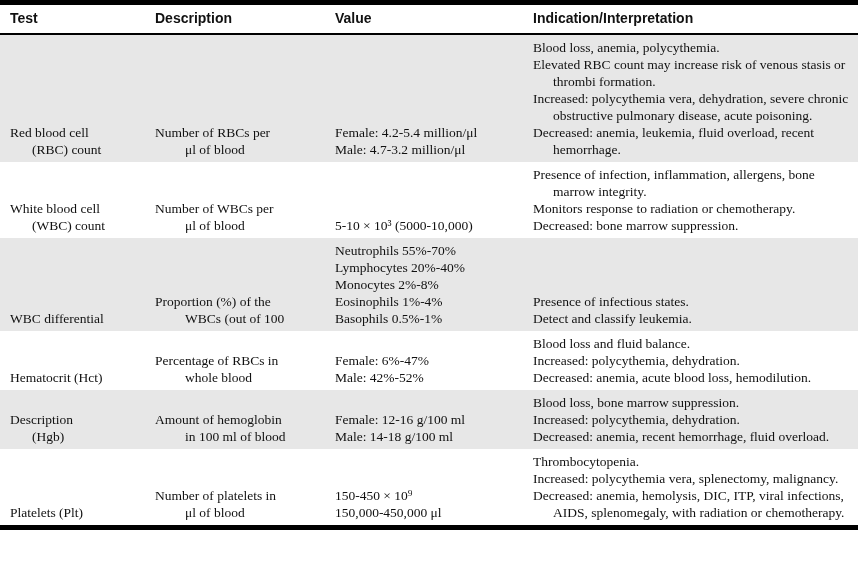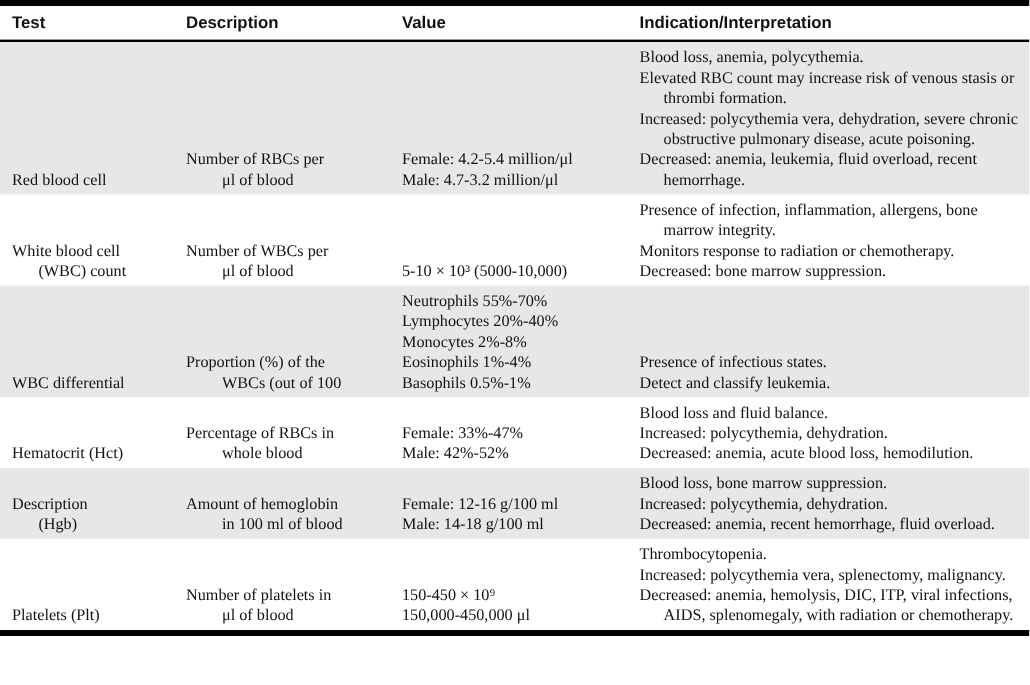--- a/index.html
+++ b/index.html
@@ -54,20 +54,21 @@
     <div class="thead">
       <div class="c1">Test</div>
       <div class="c2">Description</div>
       <div class="c3">Value</div>
       <div class="c4">Indication/Interpretation</div>
     </div>
     <div id="tbody">
   <div class="row shaded">
     <div class="c1 cell-test">
             <div class="first">Red blood cell</div>
+            <div class="cont">(RBC) count</div>
           </div>
     <div class="c2 cell-desc">
             <div class="first">Number of RBCs per</div>
             <div class="cont">μl of blood</div>
           </div>
     <div class="c3 cell-value">
             <div class="first">Female: 4.2-5.4 million/μl</div>
             <div class="cont">Male: 4.7-3.2 million/μl</div>
           </div>
     <div class="c4 cell-ind">
@@ -120,21 +121,21 @@
 
   <div class="row">
     <div class="c1 cell-test">
             <div class="first">Hematocrit (Hct)</div>
           </div>
     <div class="c2 cell-desc">
             <div class="first">Percentage of RBCs in</div>
             <div class="cont">whole blood</div>
           </div>
     <div class="c3 cell-value">
-            <div class="first">Female: 33%-47%</div>
+            <div class="first">Female: 6%-47%</div>
             <div class="cont">Male: 42%-52%</div>
           </div>
     <div class="c4 cell-ind">
             <div class="hang">Blood loss and fluid balance.</div>
             <div class="hang">Increased: polycythemia, dehydration.</div>
             <div class="hang">Decreased: anemia, acute blood loss, hemodilution.</div>
           </div>
   </div>
 
   <div class="row shaded">

